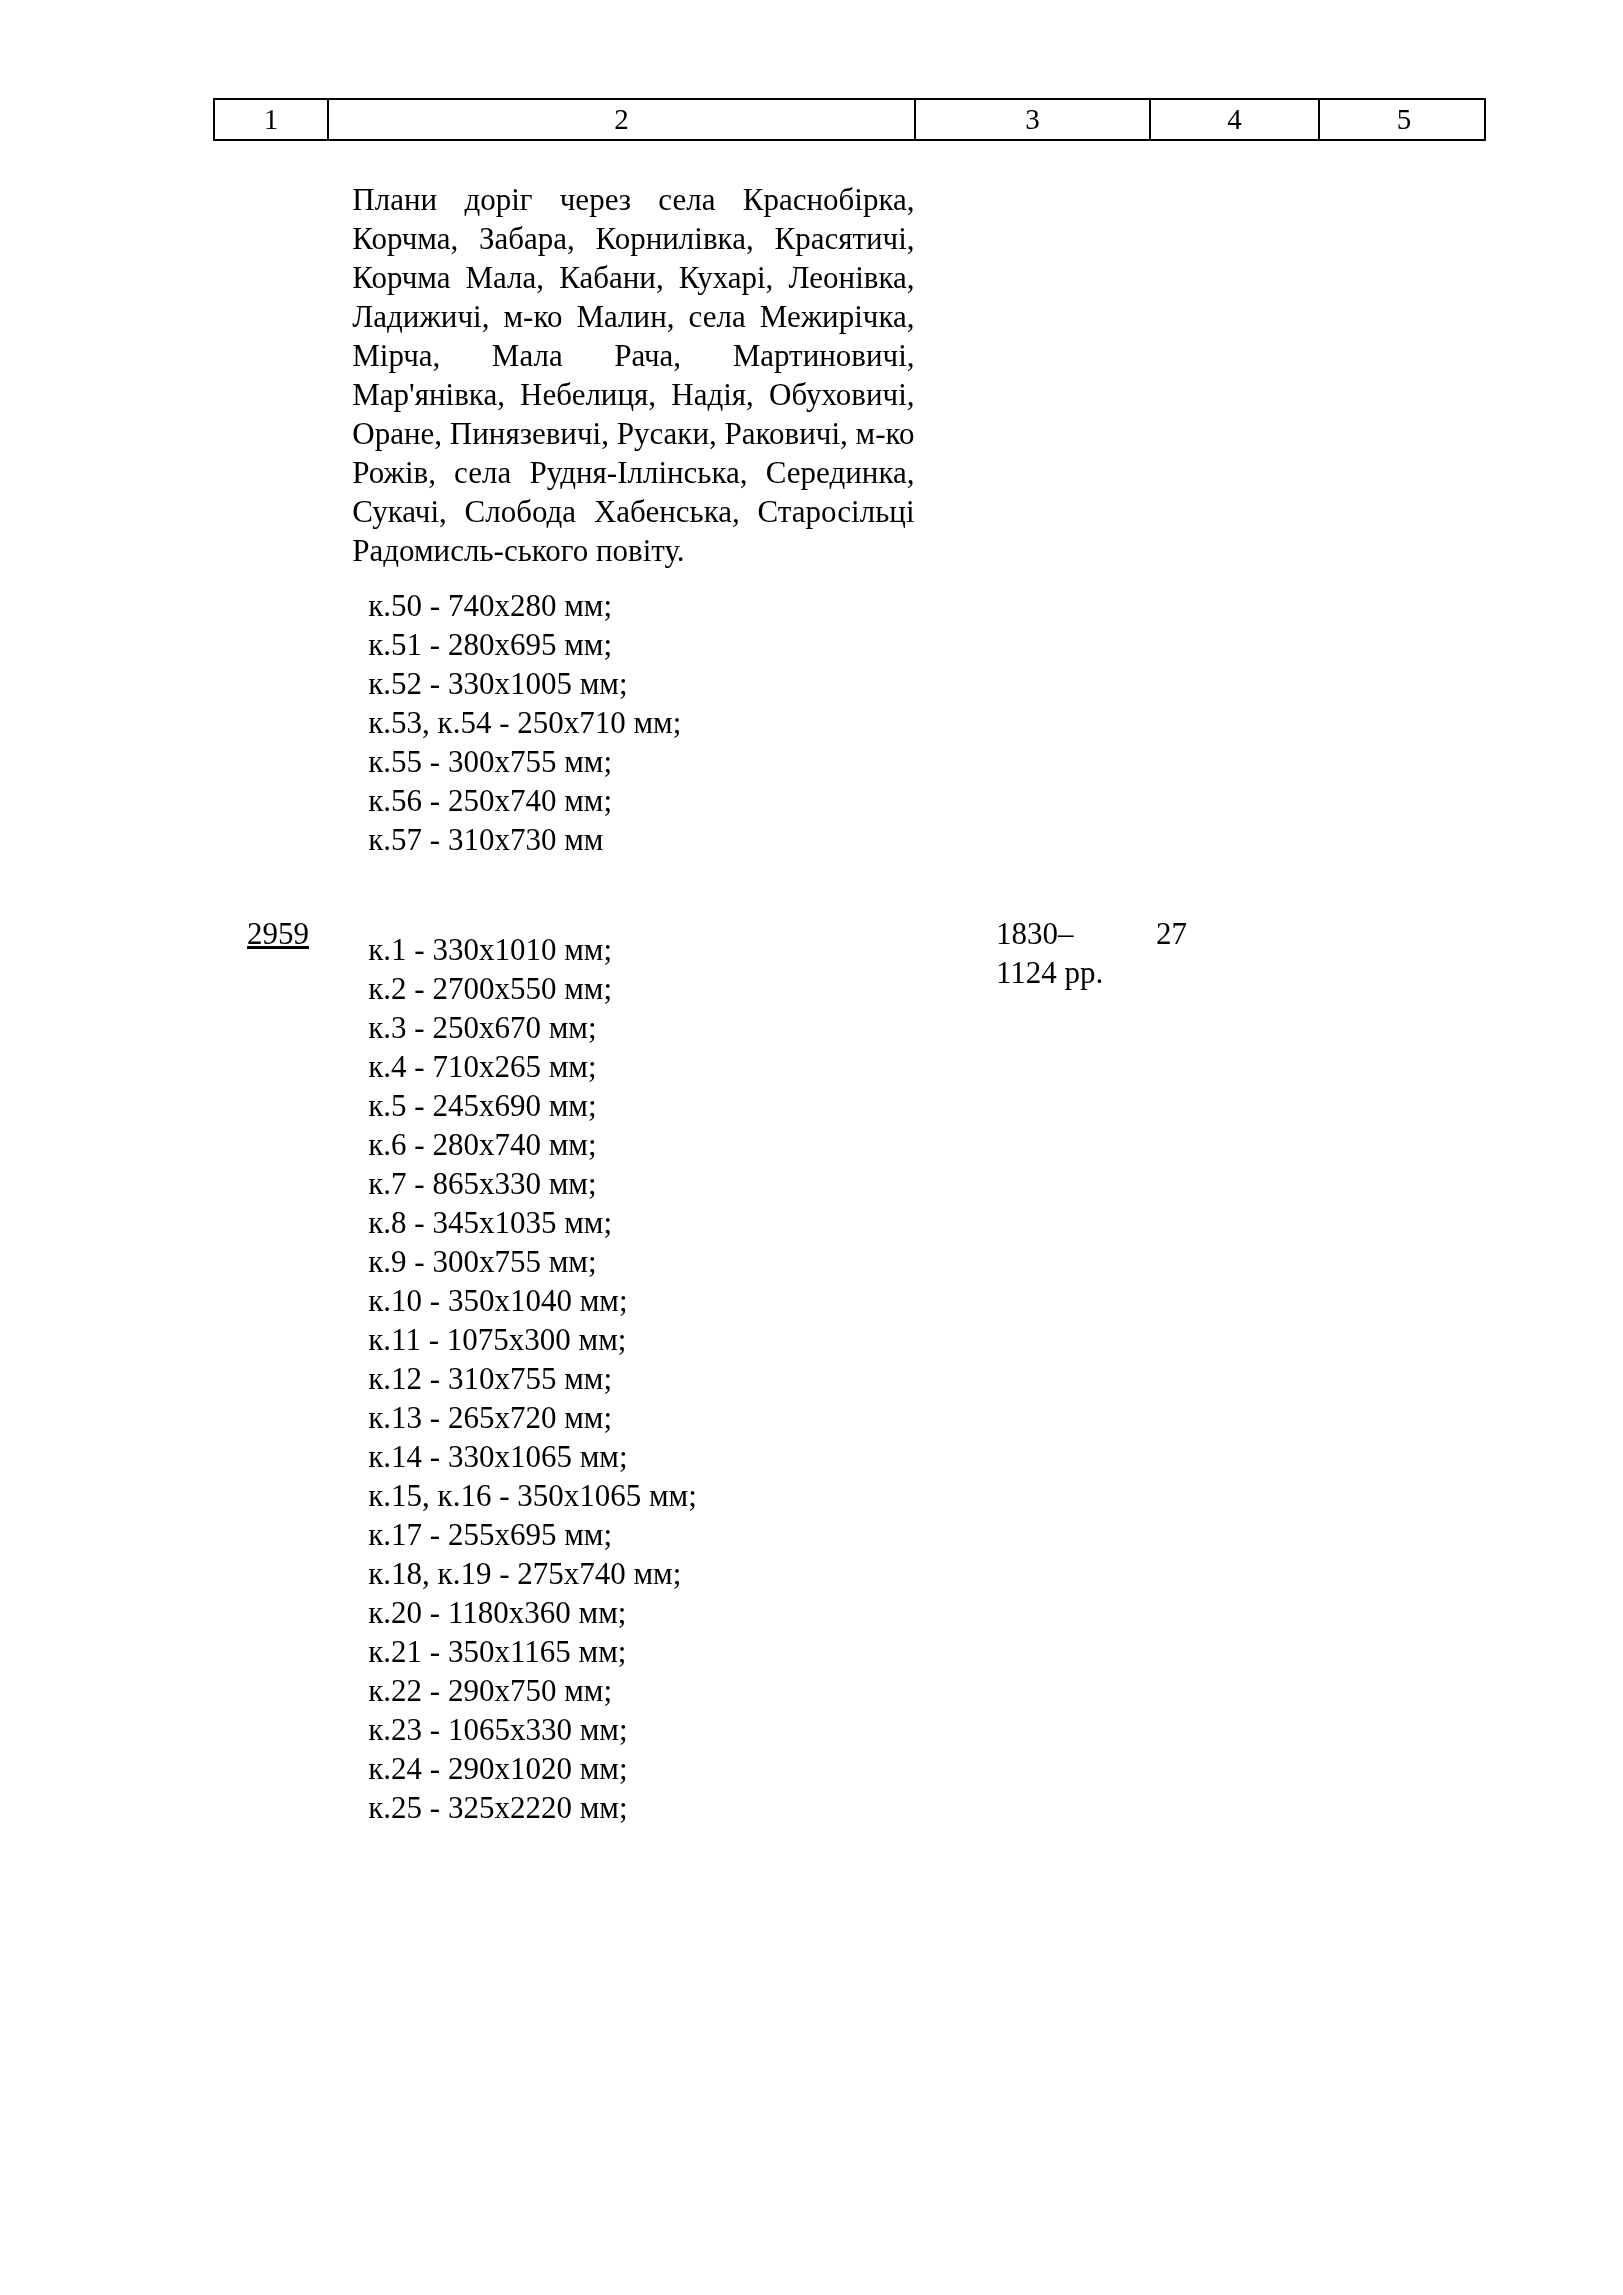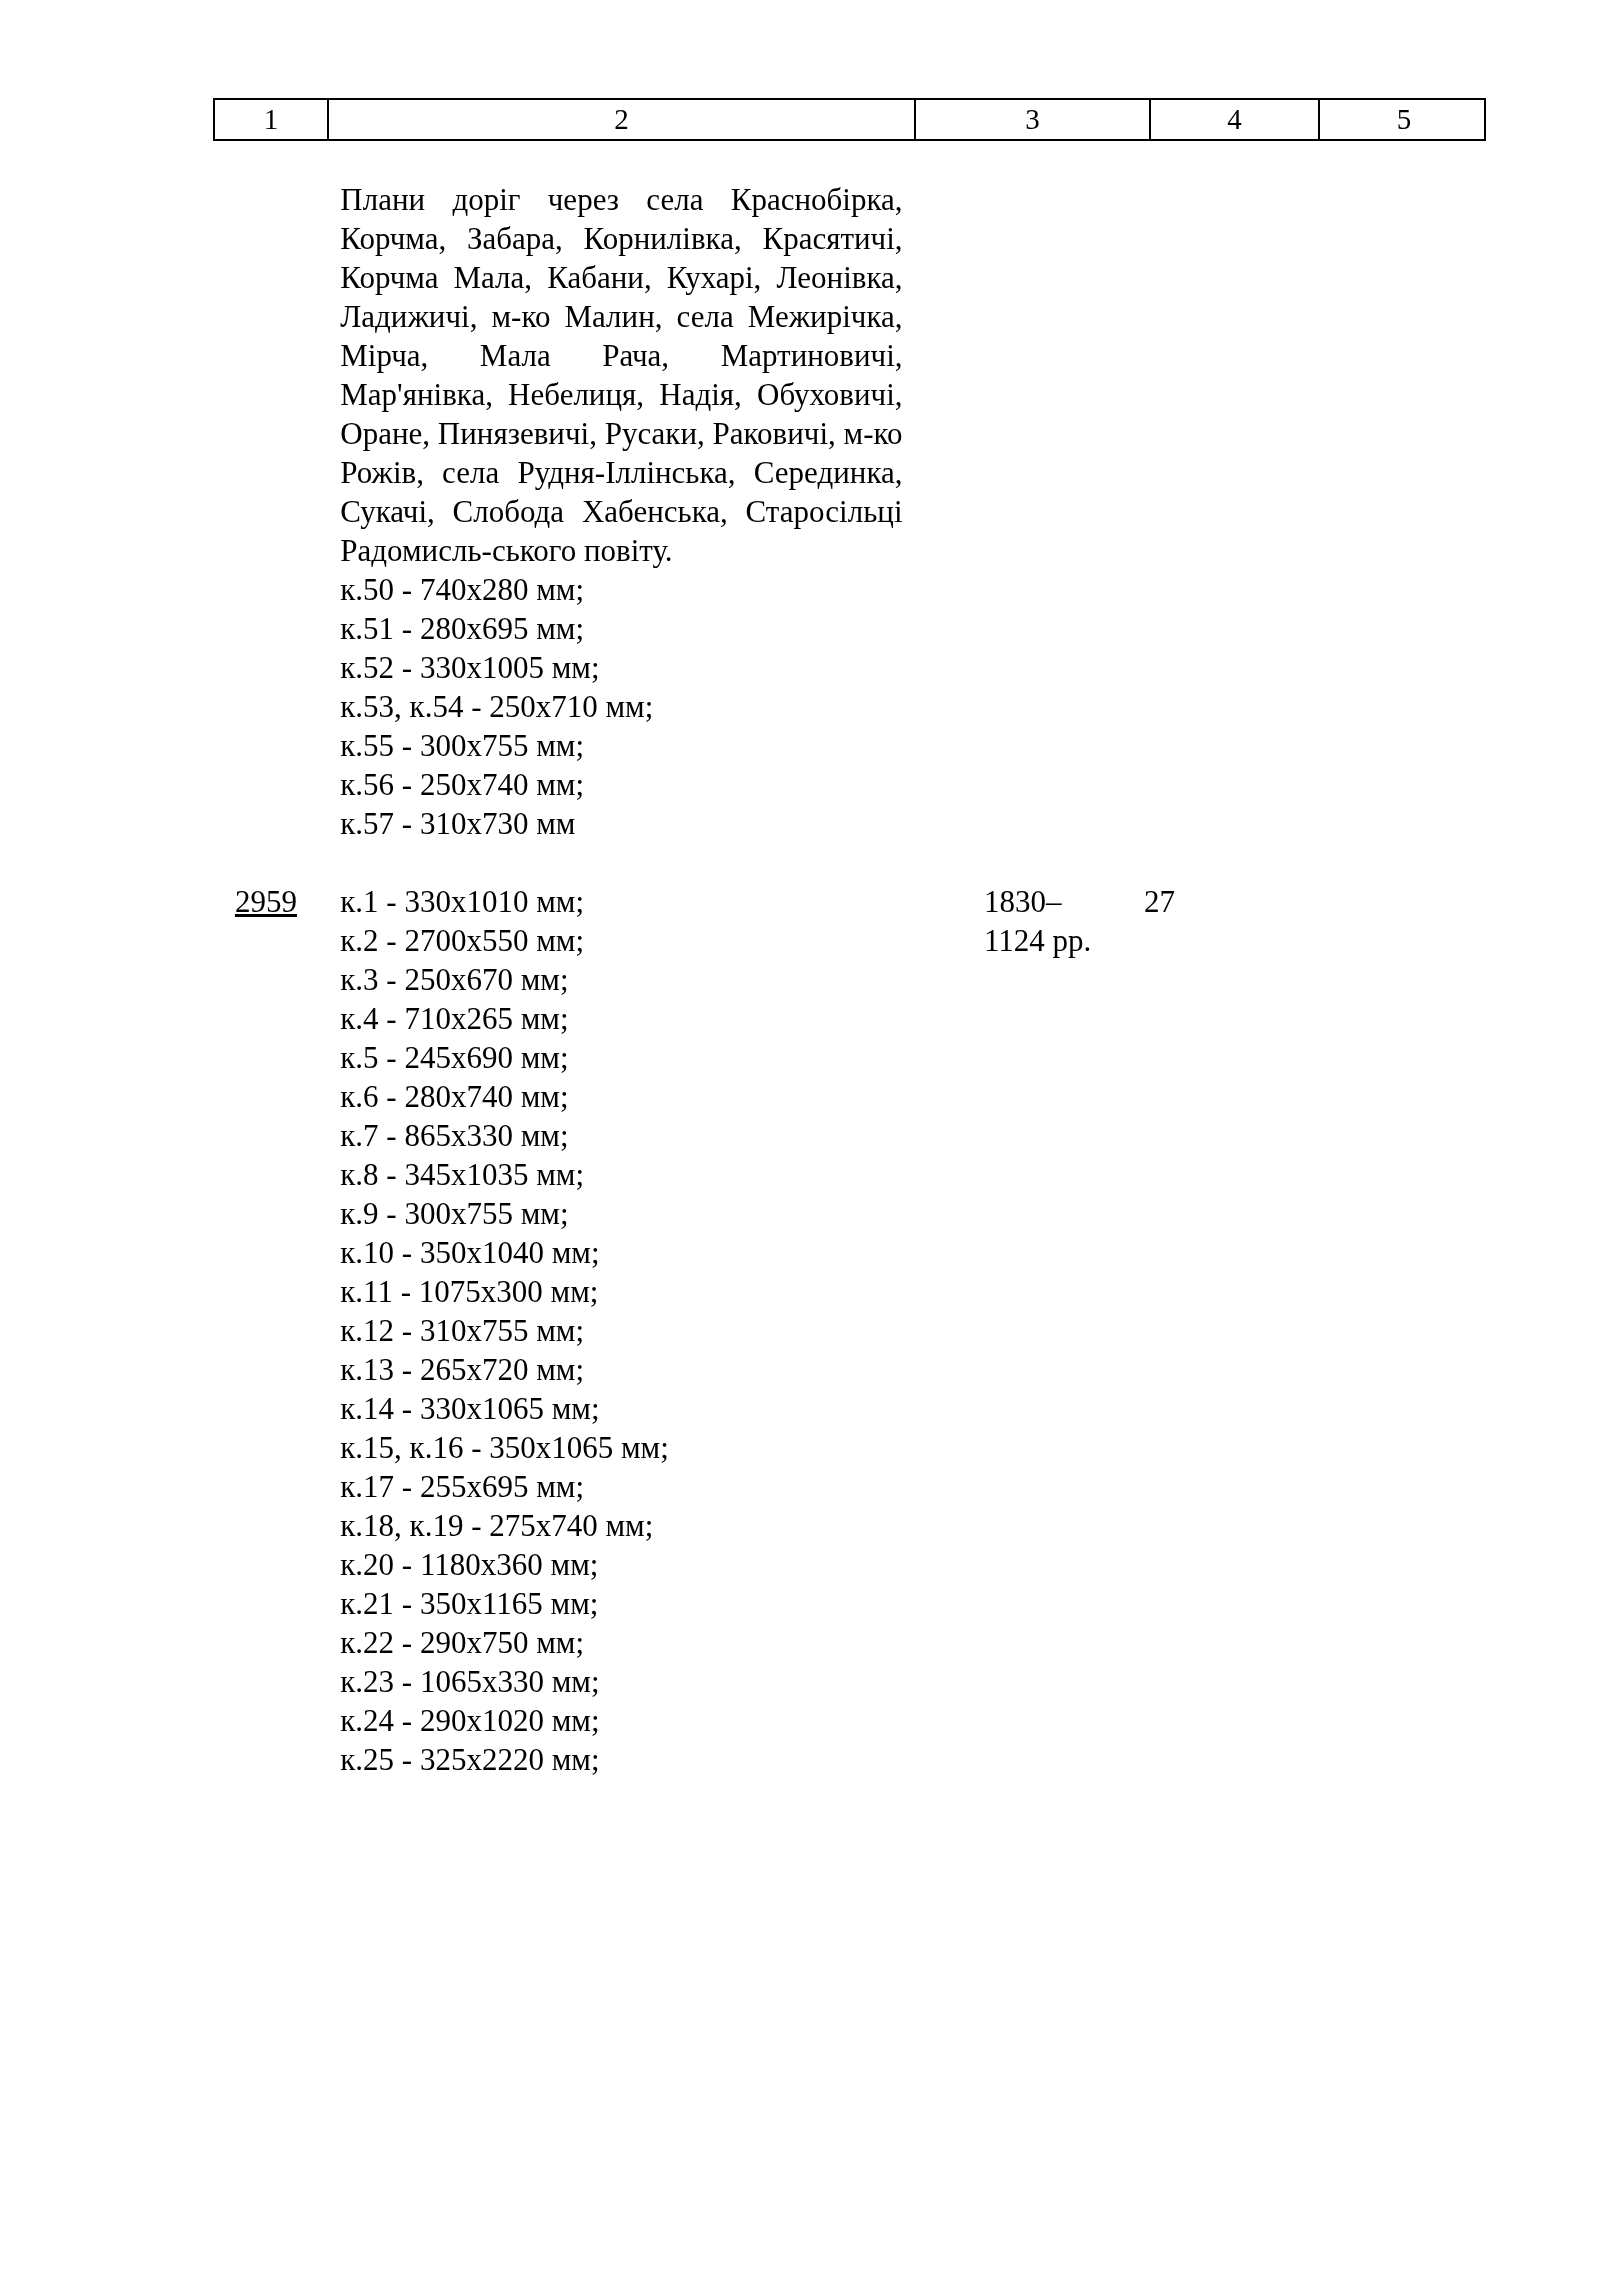--- a/index.html
+++ b/index.html
@@ -35,42 +35,42 @@
     text-align: center;
     border-left: 2px solid #000000;
     height: 39px;
     overflow: hidden;
   }
   .hcell:first-child { border-left: none; }
 
   
   .content {
     position: absolute;
-    left: 210px;
+    left: 222px;
     top: 180px;
     width: 1273px;
   }
   .entry {
     display: grid;
     grid-template-columns: 112px 587px 235px 169px 170px;
     align-items: start;
   }
   .entry + .entry { margin-top: 39px; }
 
   .cell-number { text-align: center; text-decoration: underline; }
   .cell-desc {
     box-sizing: border-box;
     padding: 0 6.5px 0 18.3px;
   }
   .desc {
     margin: 0;
     text-align: justify;
   }
   .dims {
-    margin: 0;
+    margin: 16px;
     white-space: pre-line;
     text-align: left;
   }
   .cell-dates {
     box-sizing: border-box;
     padding-left: 75px;
     white-space: pre-line;
   }
   .cell-count { }
 </style>

